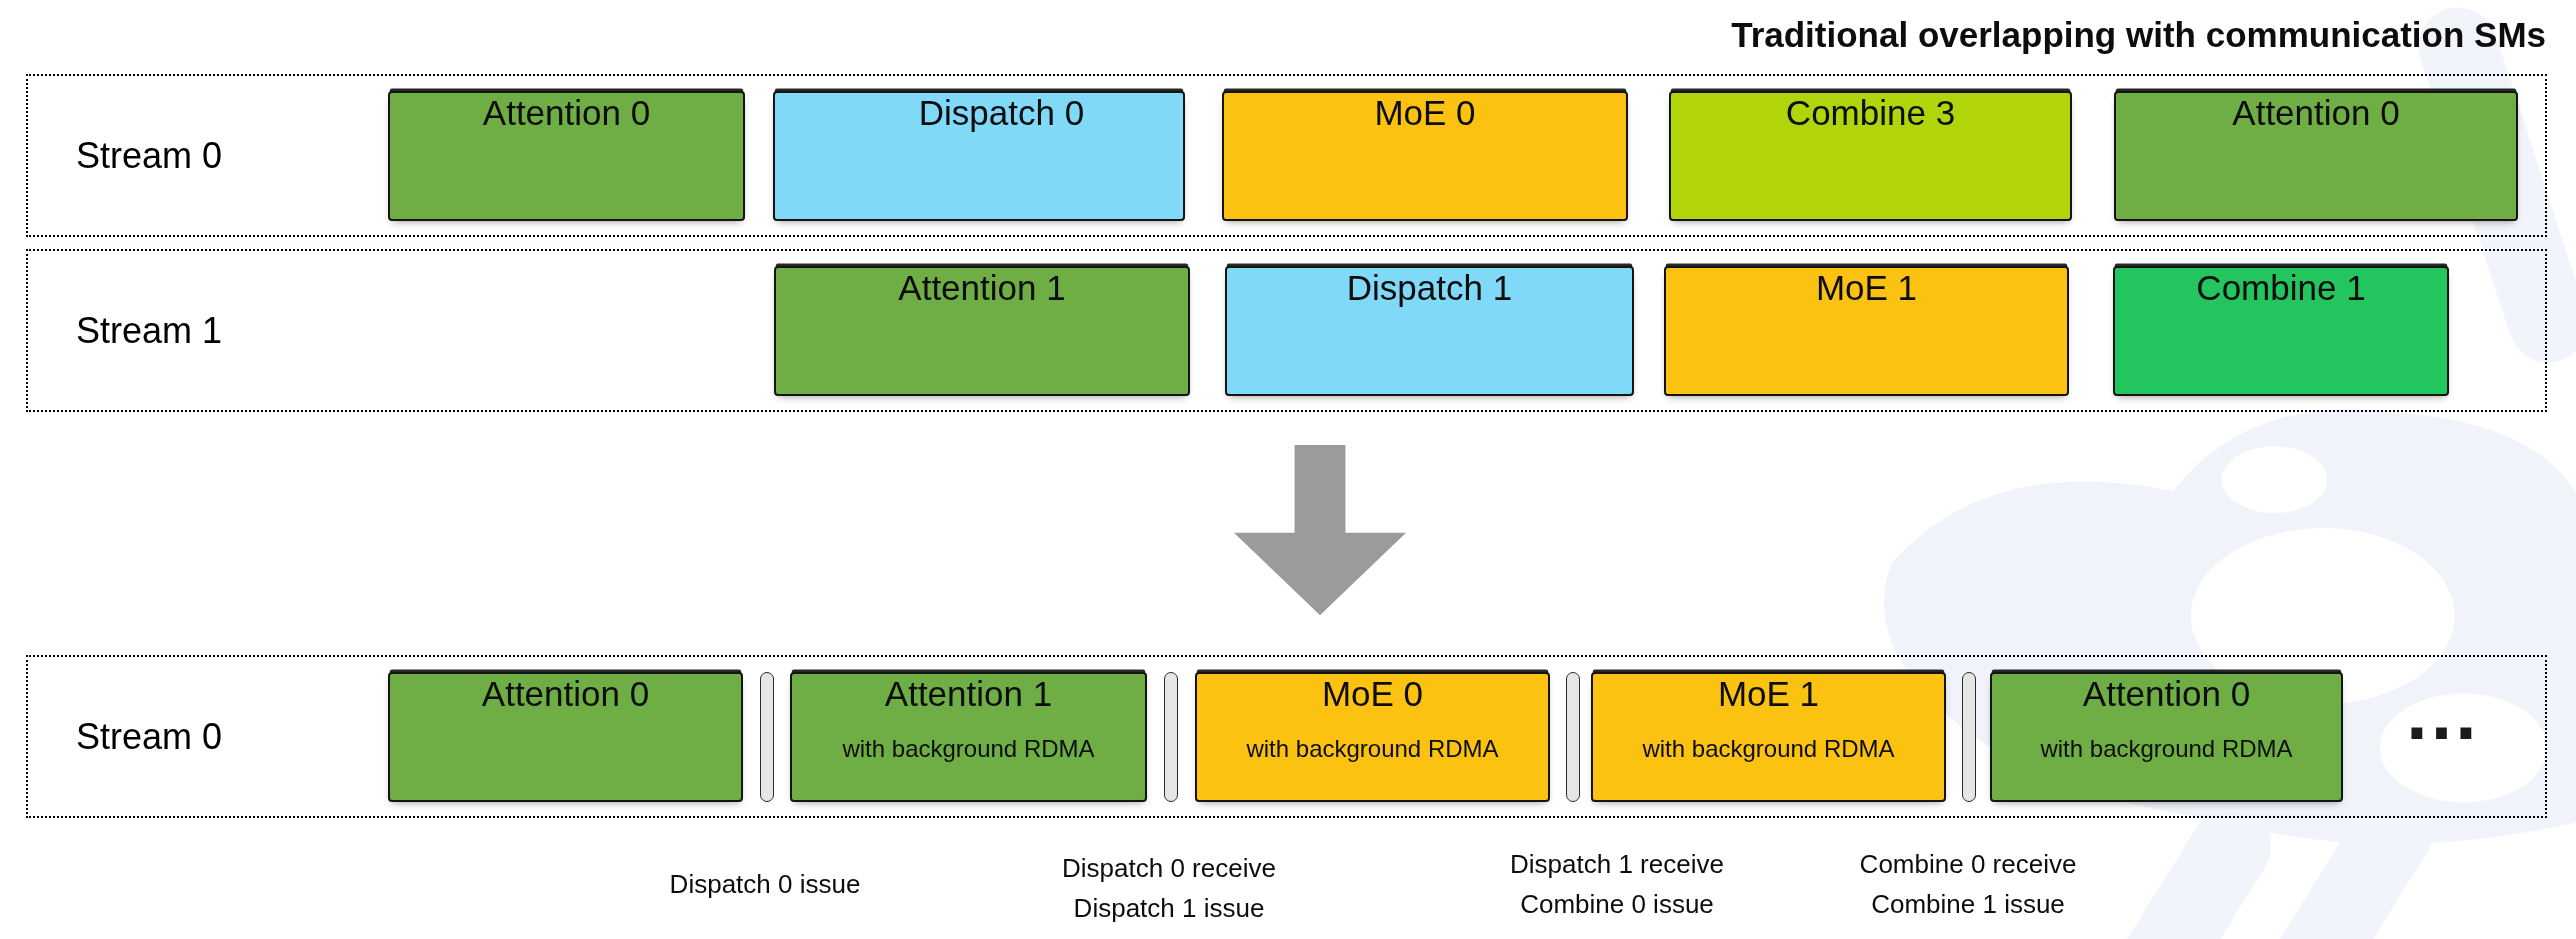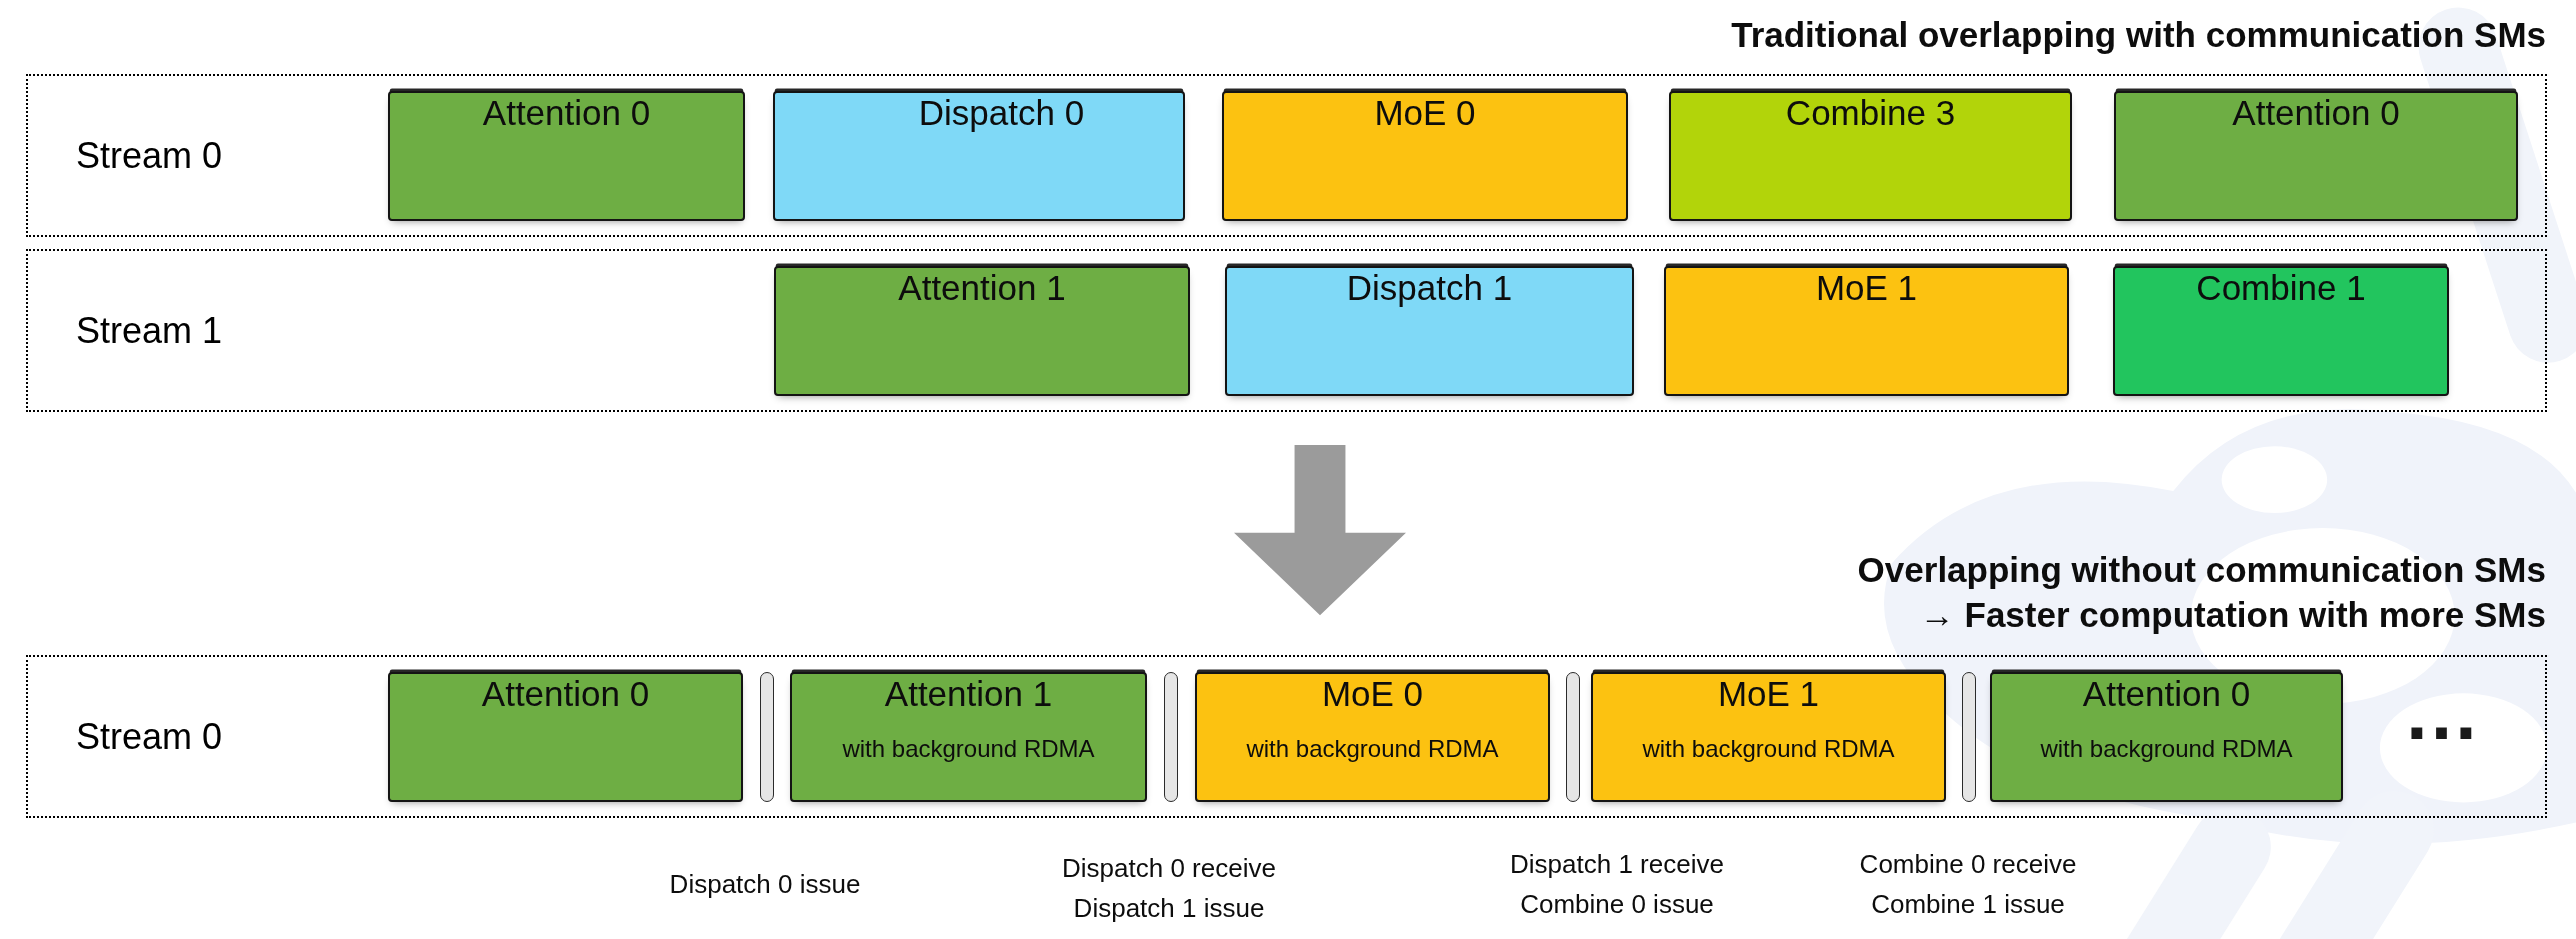--- a/index.html
+++ b/index.html
@@ -121,24 +121,20 @@
         <div class="block" style="left: 2085px; width: 336px; background: #22c55e;">
           <div class="block-label">Combine 1</div>
         </div>
       </div>
   </div>
 
   <svg class="arrow-svg" width="176" height="172" viewBox="0 0 200 196">
     <polygon points="71,0 129,0 129,100 198,100 100,194 2,100 71,100" fill="#9b9b9b"></polygon>
   </svg>
 
-  <div class="title-bottom">
-    <div>Overlapping without communication SMs</div>
-    <div>→ Faster computation with more SMs</div>
-  </div>
 
   <div class="panel panel-3">
     <span class="stream-label">Stream 0</span>
     <div class="track">
         <div class="block" style="left: 360px; width: 355px; background: rgb(110, 174, 68);">
           <div class="block-label">Attention 0</div>
         </div>
         <div class="sep" style="left: 732px; background: rgb(230, 230, 230);"></div>
         <div class="block" style="left: 762px; width: 357px; background: rgb(110, 174, 68);">
           <div class="block-label">Attention 1</div>

